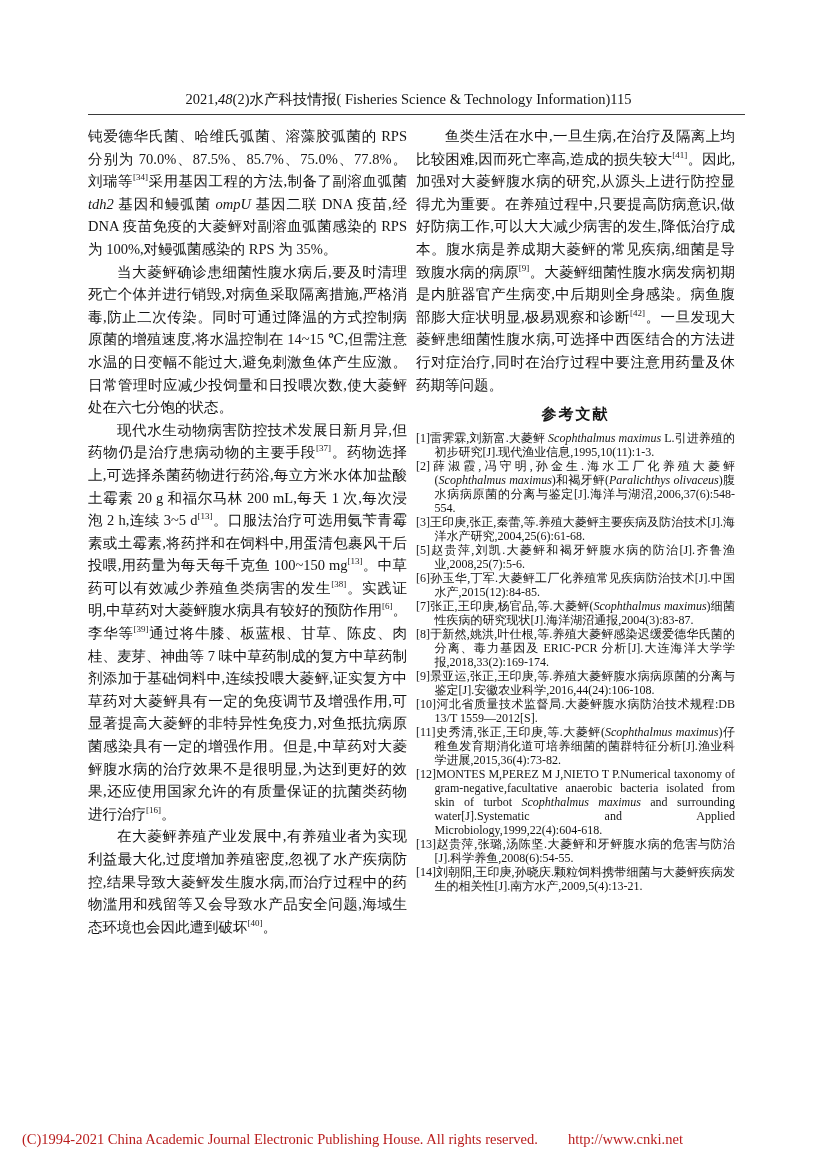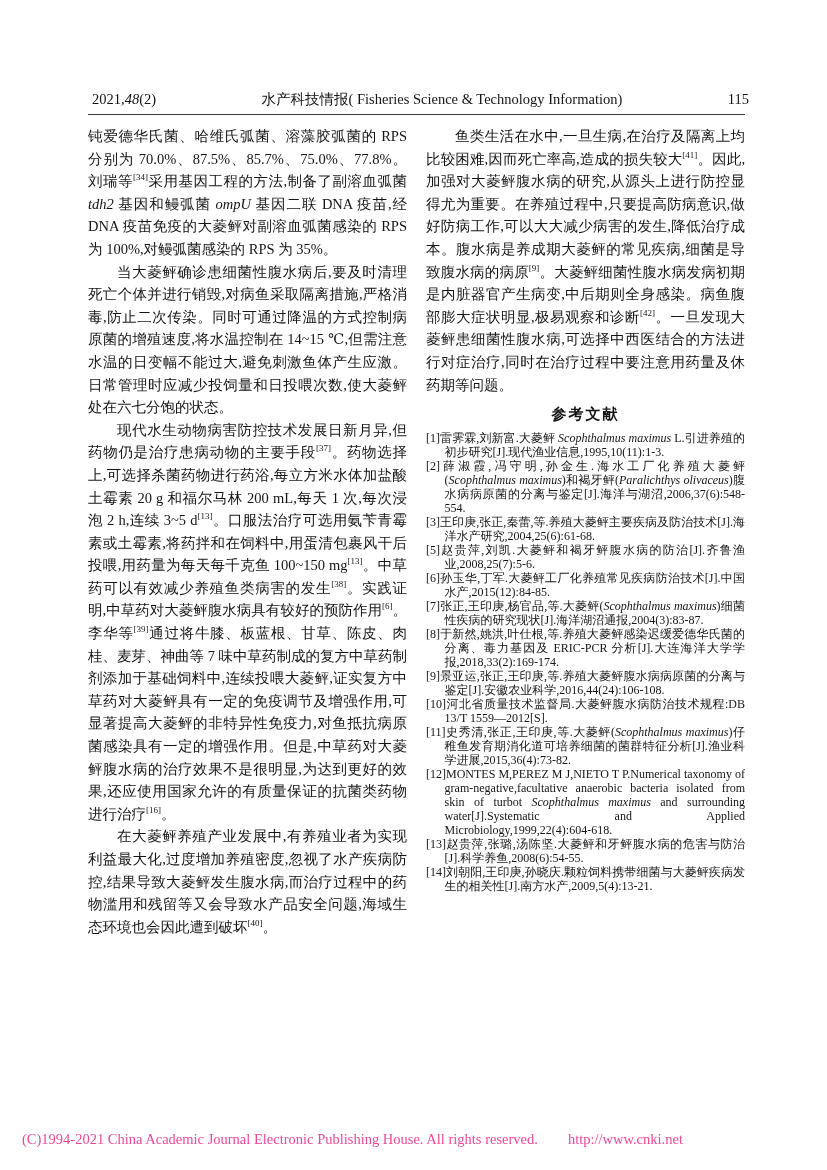--- a/index.html
+++ b/index.html
@@ -2,53 +2,53 @@
 <html><head>
 <meta charset="utf-8">
 <style>
   html,body{margin:0;padding:0;}
   body{
     width:827px;height:1170px;background:#ffffff;position:relative;
     font-family:"Liberation Serif","DejaVu Serif",serif;color:#141414;
     overflow:hidden;
   }
   .header{
-    position:absolute;left:92px;top:90px;width:657px;
-    display:flex;justify-content:space-between;align-items:baseline;
+    position:absolute;left:80px;top:90px;width:657px;
+    display:flex;justify-content:center;align-items:baseline;
     font-size:14.5px;white-space:nowrap;
   }
   .header .vol{font-style:italic;}
   .header-rule{
     position:absolute;left:88px;top:114px;width:657px;height:0;
     border-top:1.4px solid #3a3a3a;
   }
   .columns{
     position:absolute;left:88px;top:125px;width:657px;
-    display:flex;gap:19px;
+    display:flex;gap:9px;
   }
   .col{width:319px;text-align:justify;font-size:14.5px;line-height:22.6px;}
   p.body{margin:0;text-indent:2em;}
   p.body.noindent{text-indent:0;}
   h2.sec{
     font-family:"Liberation Sans","DejaVu Sans",sans-serif;
     font-size:16px;font-weight:bold;margin:13px 0 9px 0;line-height:21px;
   }
   h2.sec .sec-num{margin-right:0.9em;}
   .col sup{font-size:9px;line-height:0;}
   .refs-title{
     font-family:"Liberation Sans","DejaVu Sans",sans-serif;
     text-align:center;font-weight:bold;font-size:15px;
     letter-spacing:2px;margin:7px 0 6px 0;line-height:22px;
   }
   .refs{font-size:12px;line-height:14px;}
   p.ref{margin:0;padding-left:1.55em;text-indent:-1.55em;}
   .ref i{font-style:italic;}
   .footer{
     position:absolute;left:22px;top:1131px;width:790px;
-    color:#ec4899;font-size:14.5px;white-space:nowrap;
+    color:#b91c1c;font-size:14.5px;white-space:nowrap;
   }
   .footer .url{margin-left:30px;}
 </style>
 </head>
 <body>
 
 <div class="header">
   <span><span>2021,</span><span class="vol">48</span><span>(2)</span></span>
   <span>水产科技情报( Fisheries Science &amp; Technology Information)</span>
   <span>115</span>

